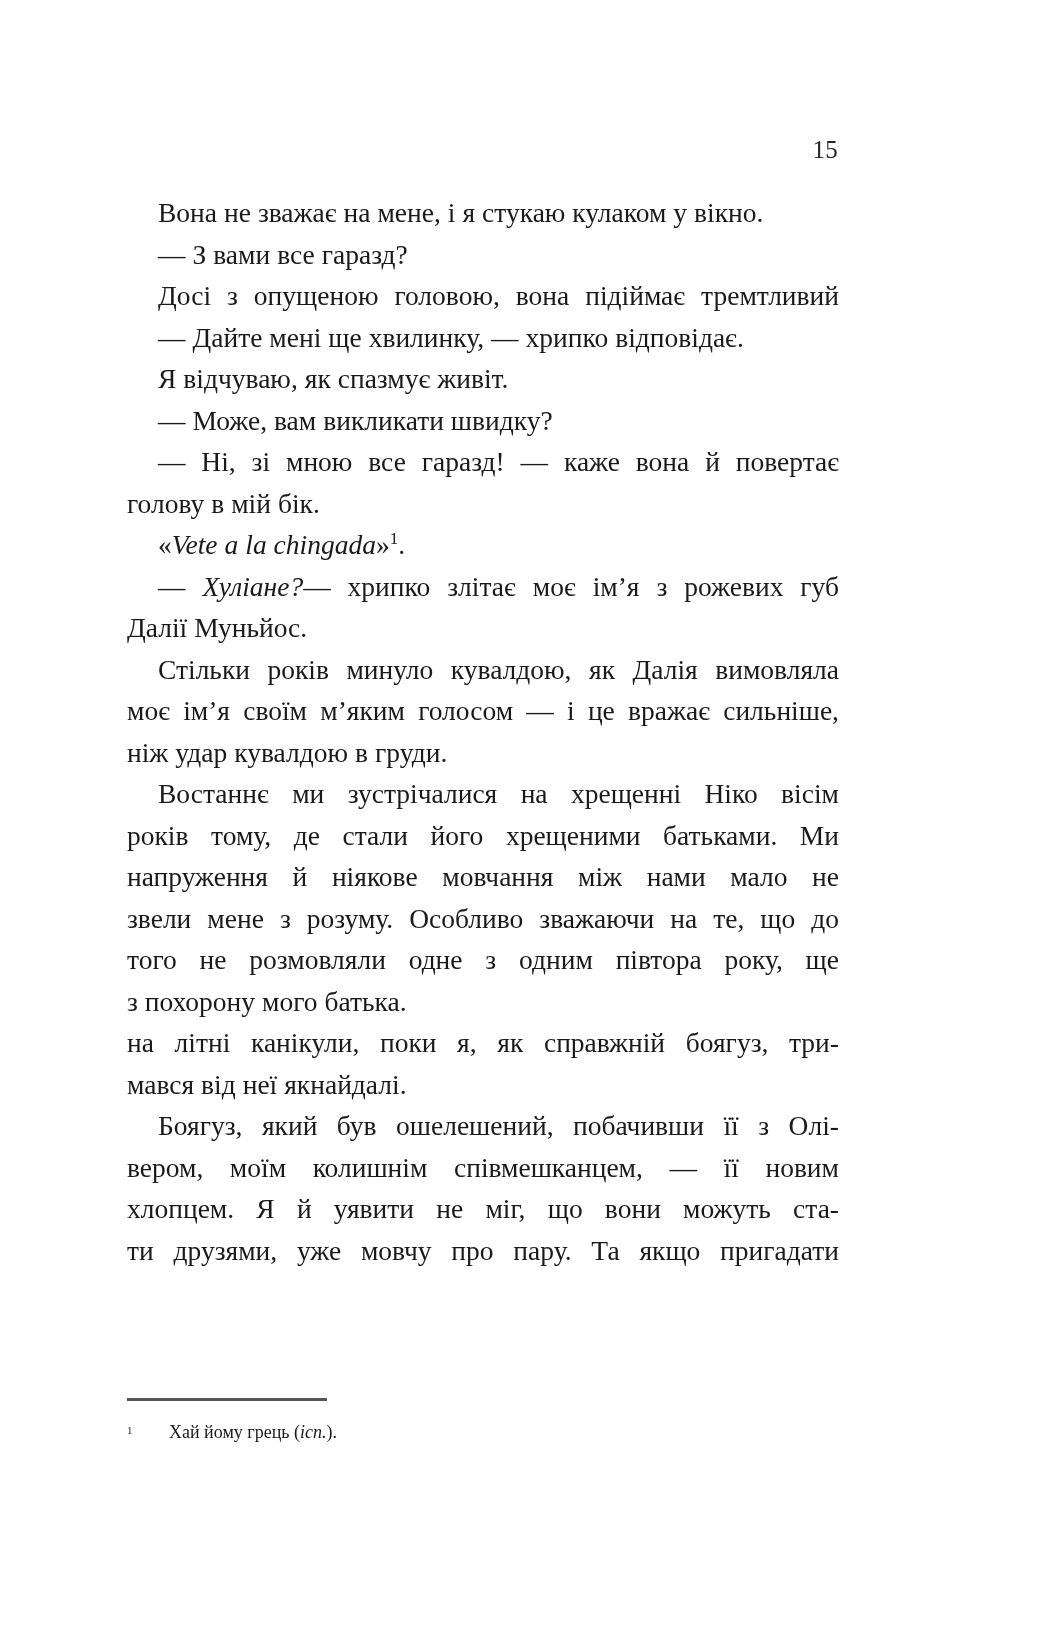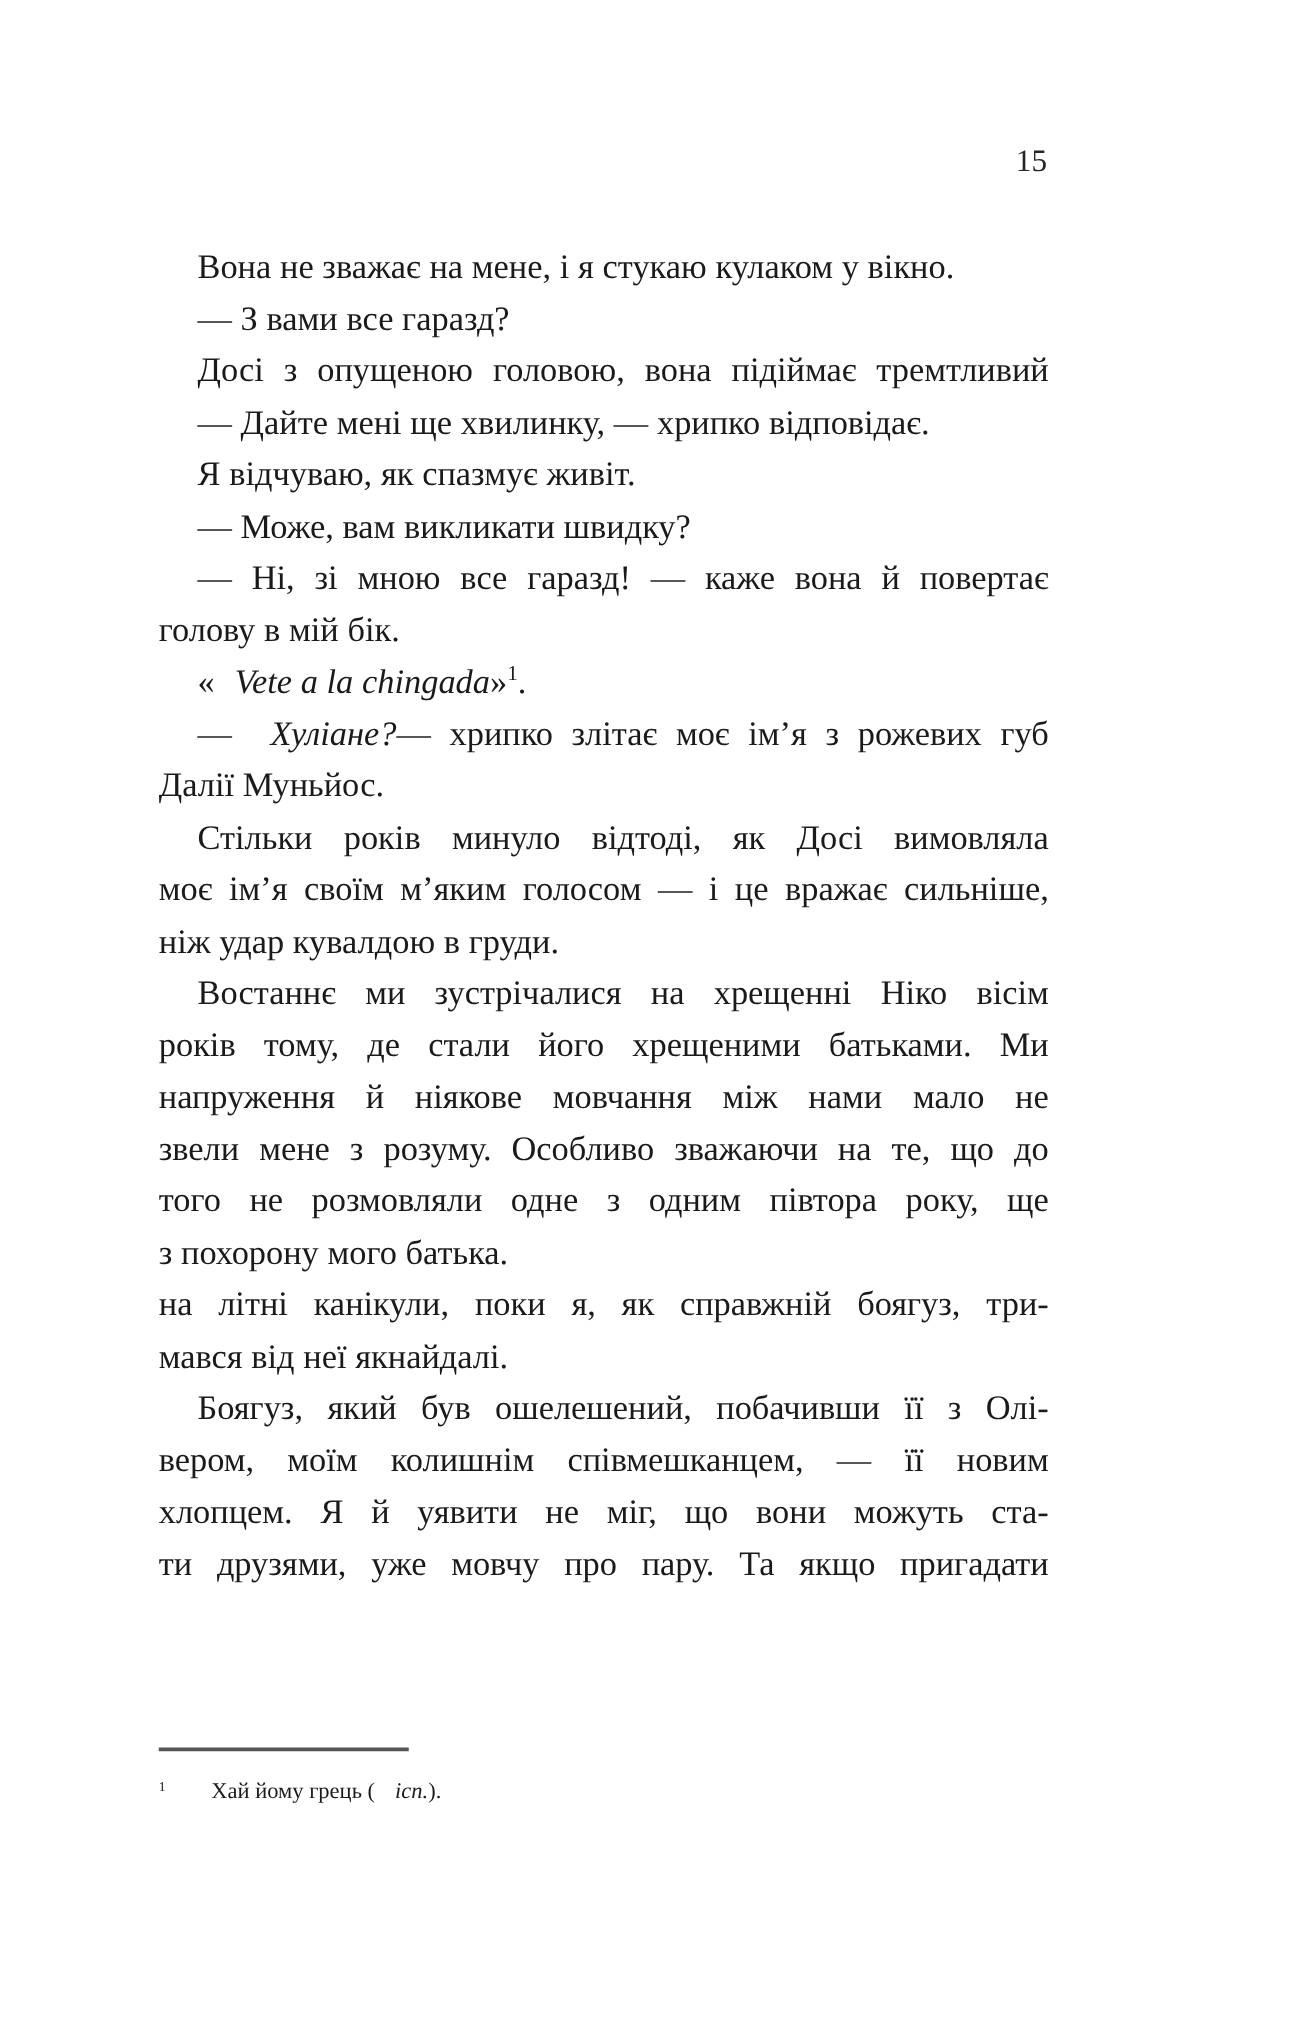--- a/index.html
+++ b/index.html
@@ -18,21 +18,21 @@
   .page {
     position: relative;
     width: 1040px;
     height: 1630px;
     box-sizing: border-box;
   }
 
   
   .folio {
     position: absolute;
-    top: 116px;
+    top: 136px;
     left: 0;
     width: 838px;
     text-align: right;
     font-size: 25px;
     letter-spacing: 0.2px;
     color: #262626;
   }
 
   
   .textblock {
@@ -67,21 +67,20 @@
     text-align: justify;
     text-align-last: justify;
   }
   p.para .ln.last {
     text-align: center;
     text-align-last: left;
   }
 
   em, .ital {
     font-style: italic;
-    margin-left: 16px;
   }
 
   sup.fnref {
     font-size: 0.62em;
     vertical-align: super;
     line-height: 0;
   }
 
   
   .footnote-area {
@@ -155,21 +154,21 @@
     <p class="para">
       <span class="ln first last"><span>«</span><em>Vete a la chingada</em><span>»</span><sup class="fnref">1</sup><span>.</span></span>
     </p>
 
     <p class="para">
       <span class="ln first j">— <em>Хуліане?</em>— хрипко злітає моє ім’я з рожевих губ</span>
       <span class="ln last">Далії Муньйос.</span>
     </p>
 
     <p class="para">
-      <span class="ln first j">Стільки років минуло відтоді, як Досі вимовляла</span>
+      <span class="ln first j">Стільки років минуло кувалдою, як Далія вимовляла</span>
       <span class="ln j">моє ім’я своїм м’яким голосом — і це вражає сильніше,</span>
       <span class="ln last">ніж удар кувалдою в груди.</span>
     </p>
 
     <p class="para">
       <span class="ln first j">Востаннє ми зустрічалися на хрещенні Ніко вісім</span>
       <span class="ln j">років тому, де стали його хрещеними батьками. Ми</span>
       <span class="ln j">напруження й ніякове мовчання між нами мало не</span>
       <span class="ln j">звели мене з розуму. Особливо зважаючи на те, що до</span>
       <span class="ln j">того не розмовляли одне з одним півтора року, ще</span>

